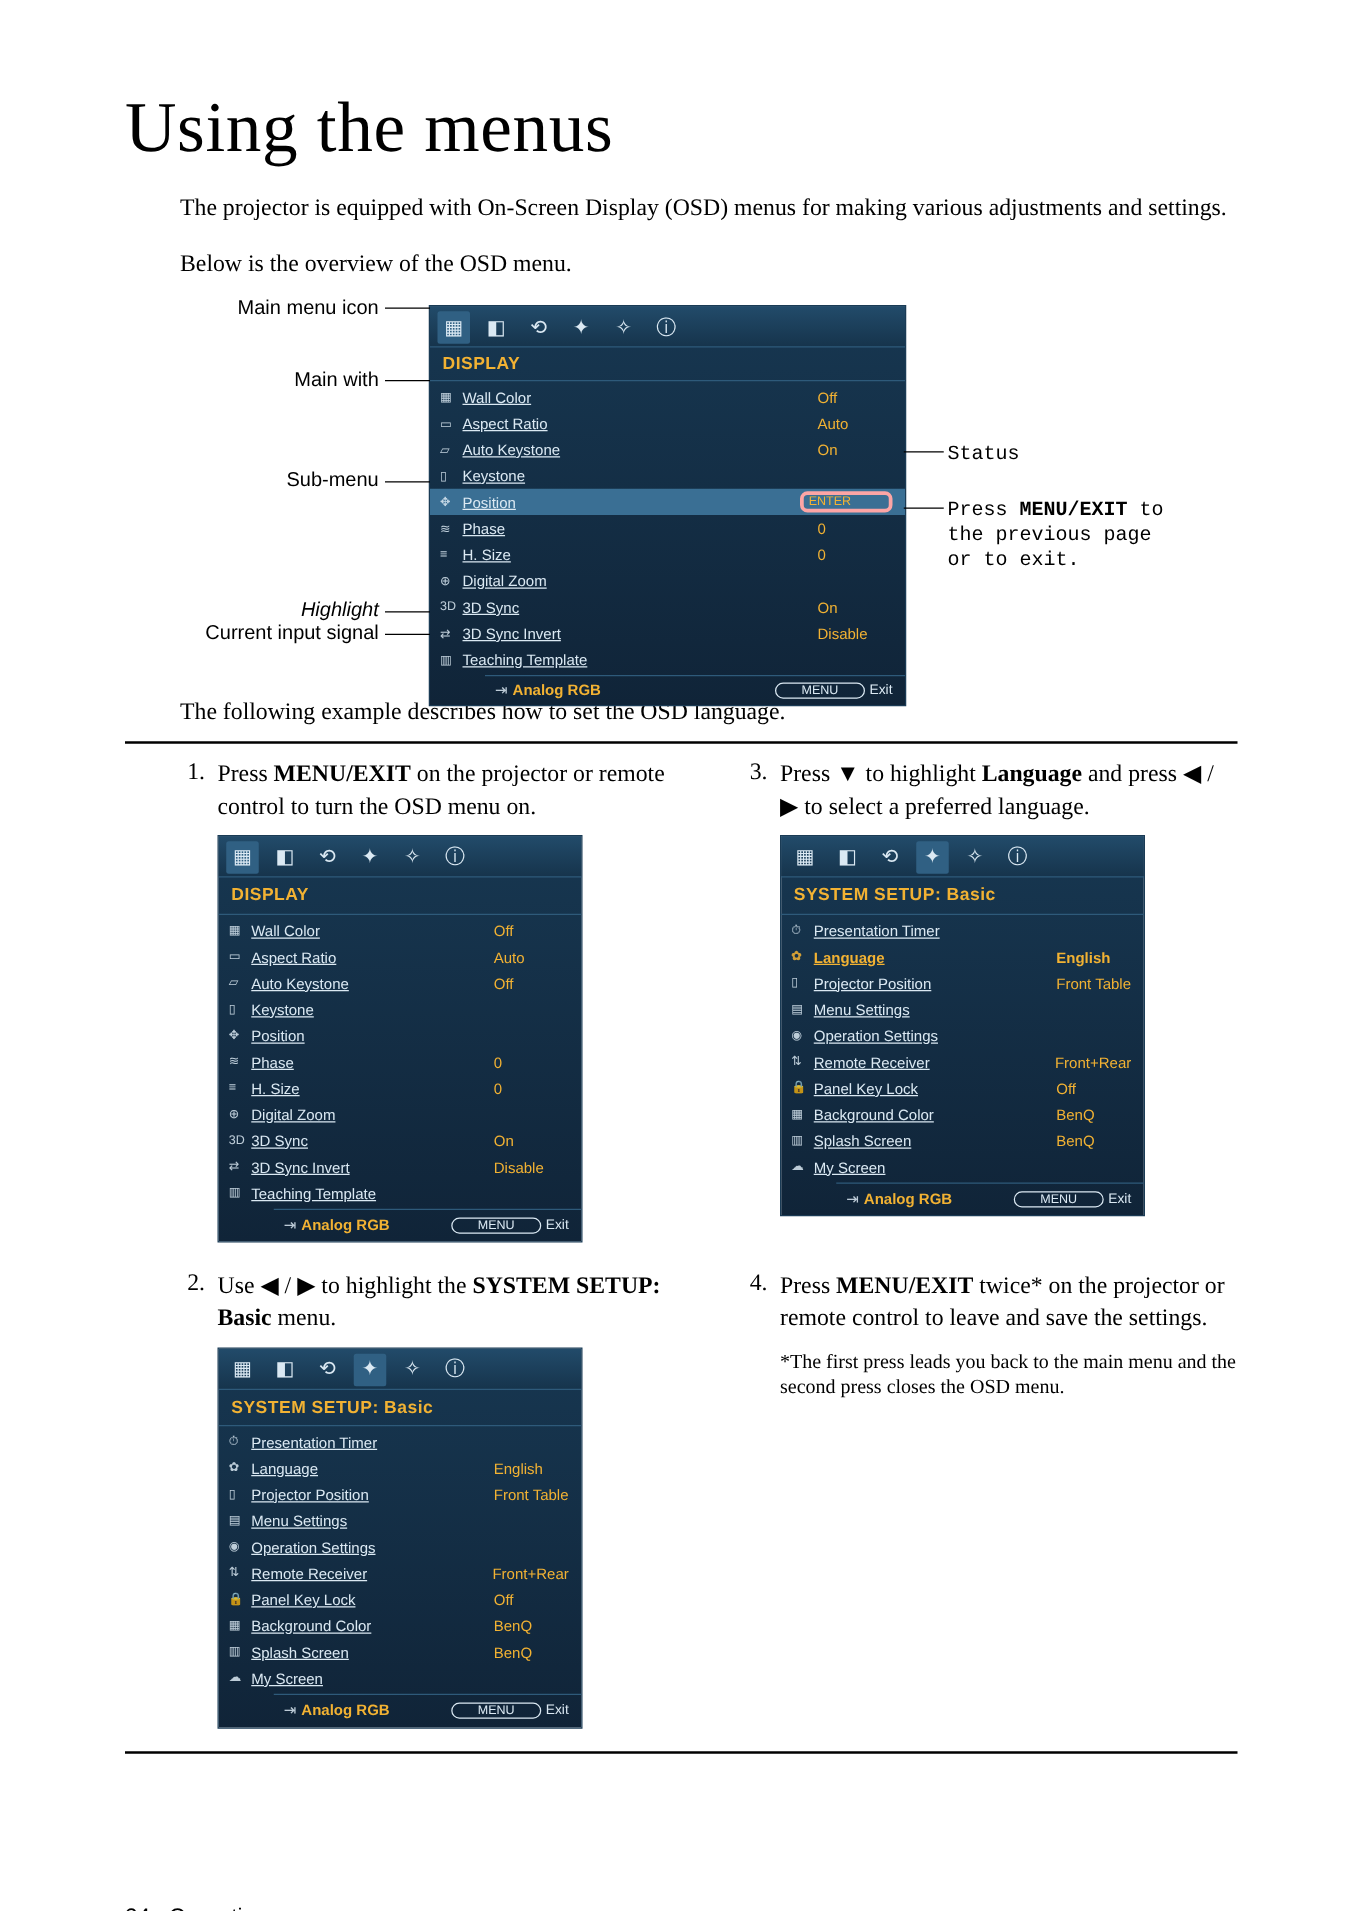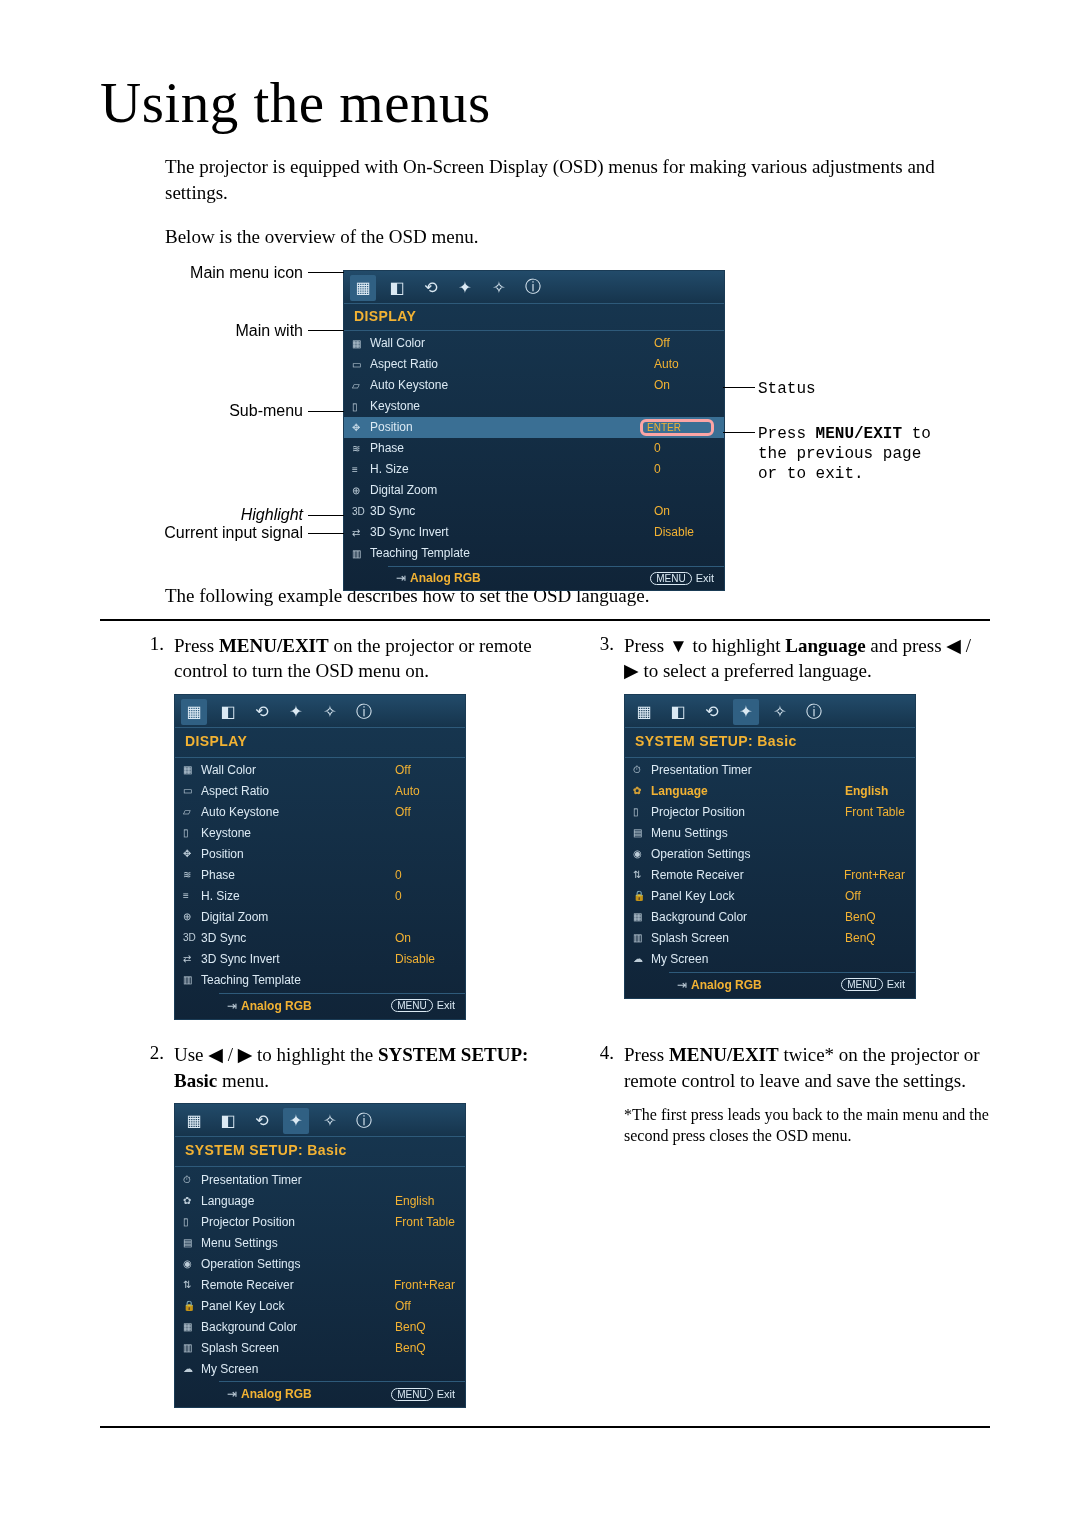--- a/index.html
+++ b/index.html
@@ -15,21 +15,21 @@
   }
   h1 {
     font-size: 57px;
     font-weight: normal;
     margin: 0 0 16px 0;
     letter-spacing: 0.5px;
   }
   .body-text {
     font-size: 19px;
     line-height: 1.35;
-    margin-left: 65px;
+    margin-left: 44px;
     margin-bottom: 10px;
   }
   .overview-fig {
     font-family: Arial, Helvetica, sans-serif;
     font-size: 16px;
     color: #000;
     position: relative;
     margin: 14px 0 18px 48px;
     height: 300px;
   }
@@ -99,20 +99,21 @@
     font-weight: bold;
   }
   .osd .ricon {
     width: 18px;
     font-size: 10px;
     opacity: 0.85;
   }
   .osd .rname {
     flex: 1;
     white-space: nowrap;
+    text-decoration: underline;
   }
   .osd .rval {
     color: #f2b233;
     min-width: 60px;
     text-align: left;
     white-space: nowrap;
   }
   .osd .rval.enter {
     color: #f2b233;
     font-size: 10px;
@@ -134,21 +135,21 @@
     color: #f2b233;
     font-weight: bold;
   }
   .osd .exitbtn {
     font-size: 11px;
     color: #dbe9f3;
   }
   .osd .exitbtn .menu-badge {
     border: 1px solid #dbe9f3;
     border-radius: 8px;
-    padding: 0 5px;
+    padding: 0 20px;
     margin-right: 4px;
     font-size: 10px;
   }
   .hr {
     border: none;
     border-top: 2px solid #000;
     margin: 8px 0 12px 0;
   }
   .hr-thin {
     border: none;

